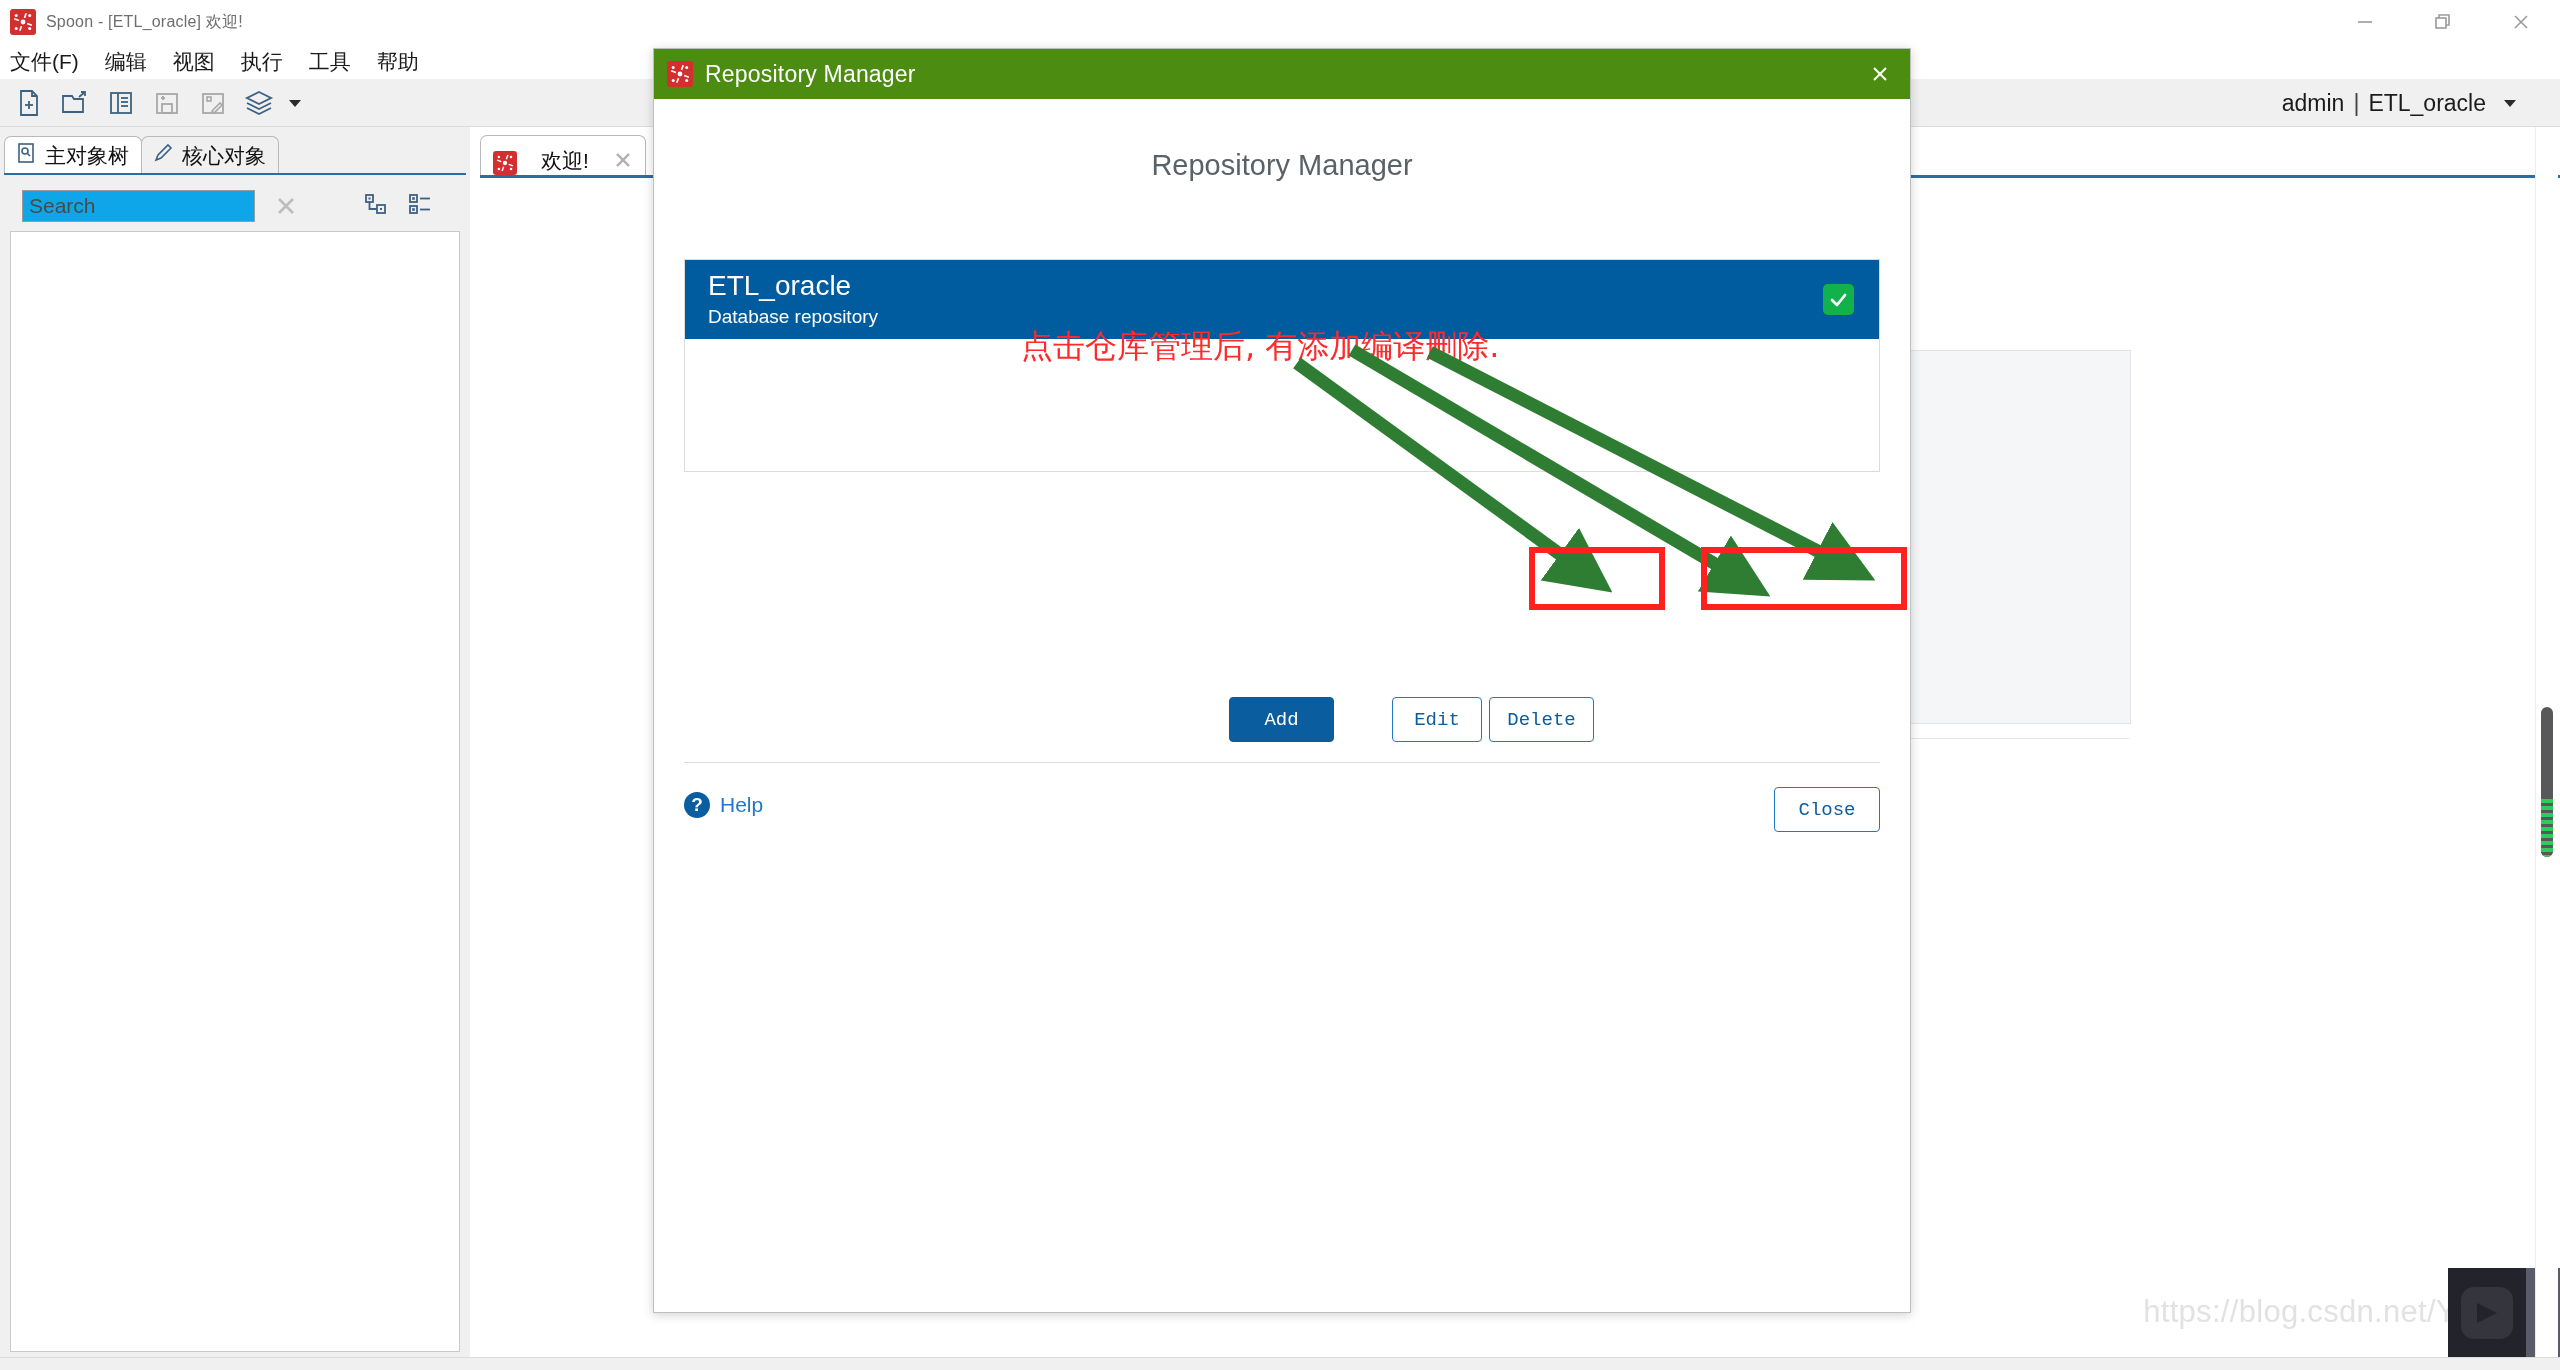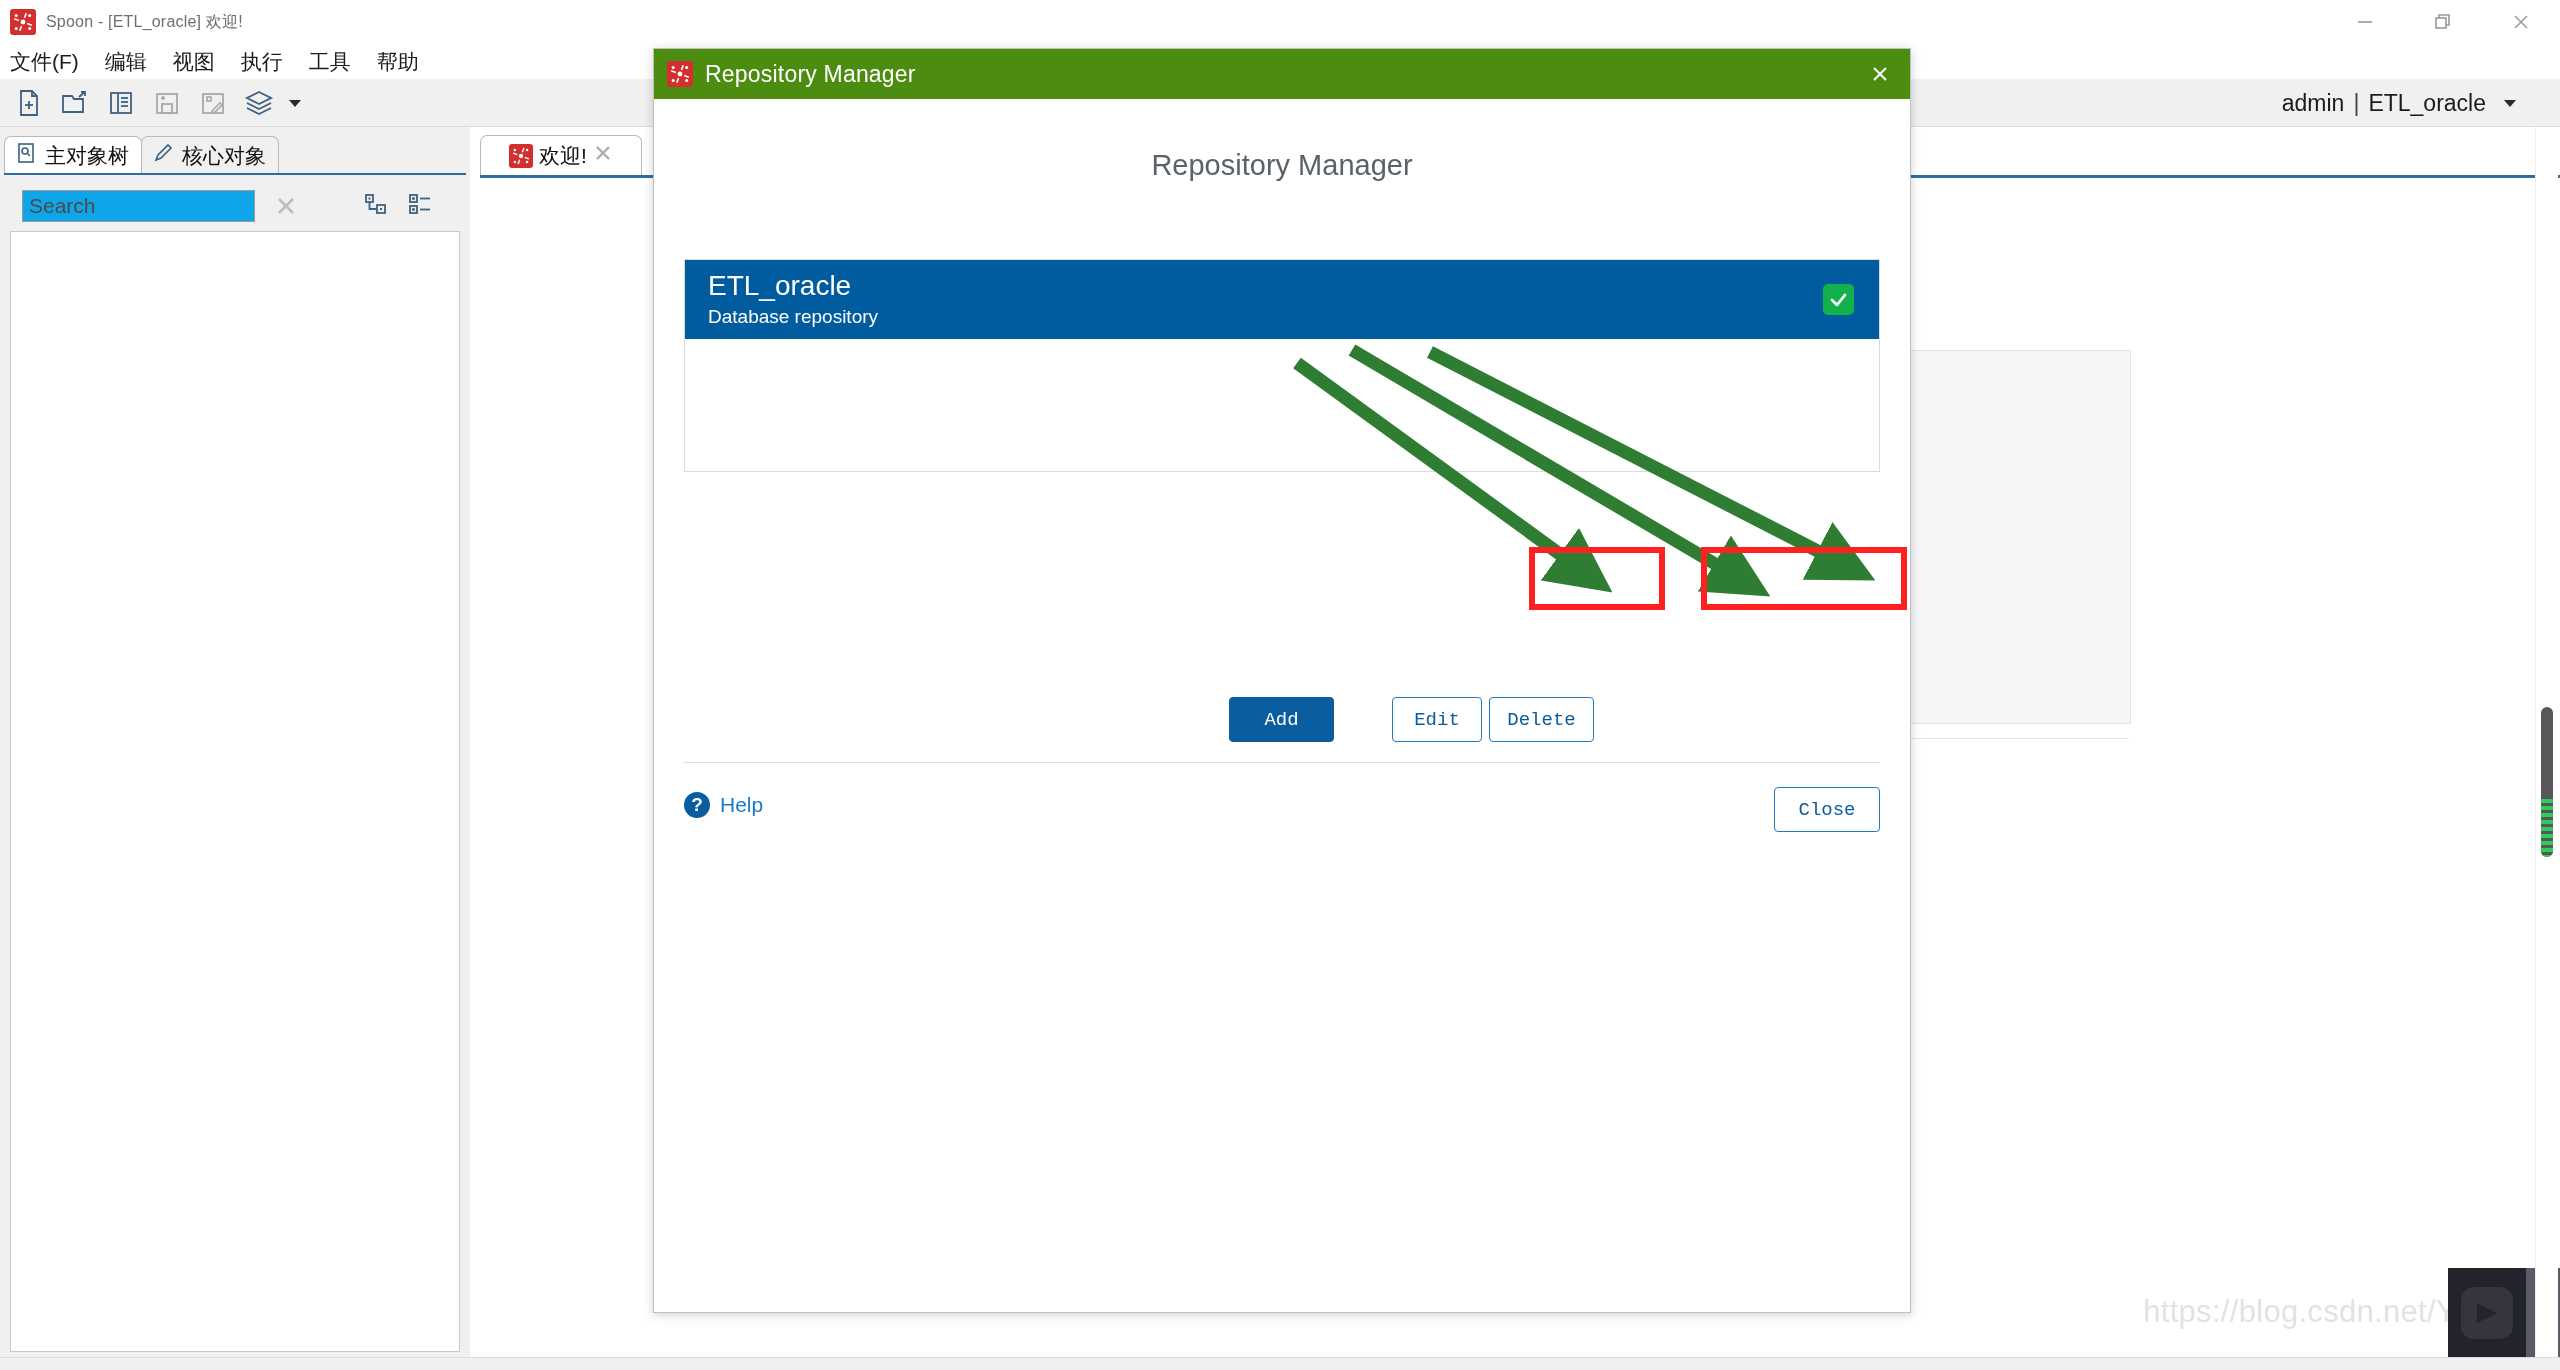--- a/index.html
+++ b/index.html
@@ -100,22 +100,22 @@
   }
 
   
   #main-area {
     position:absolute; left:476px; top:127px; right:0; bottom:12px; background:#ffffff;
   }
   #editor-tabbar {
     position:absolute; left:4px; top:4px; height:44px; display:flex; align-items:flex-end;
   }
   .editor-tab {
-    height:40px; display:flex; align-items:center; gap:6px;
-    padding:0 28px; box-sizing:border-box;
+    height:40px; display:flex; align-items:flex-end; gap:24px;
+    padding:0 12px; box-sizing:border-box;
     border:1px solid #b9b9b9; border-bottom:none; border-radius:7px 7px 0 0;
     background:#ffffff; font-size:21px; color:#111; white-space:nowrap;
   }
   .tab-logo { width:24px; height:24px; background:#d32f2f; border-radius:3px; position:relative; flex:none; }
   .tab-logo svg { position:absolute; left:3px; top:3px; }
   #editor-underline {
     position:absolute; left:4px; top:48px; right:0; height:3px; background:#2d6da3;
   }
   #welcome-canvas {
     position:absolute; left:0; top:51px; right:0; bottom:0; background:#ffffff; overflow:hidden;
@@ -551,20 +551,21 @@
     <div id="help-link">
       <span id="help-icon">?</span>
       <span id="help-text">Help</span>
     </div>
 
     <div id="btn-close" class="btn btn-outline">Close</div>
   </div>
 </div>
 
 <div id="annotations">
+  <div id="annot-text">点击仓库管理后, 有添加编译删除.</div>
 
   <svg width="2560" height="1370" style="position:absolute;left:0;top:0;">
     <defs>
       <marker id="arrowhead" markerWidth="5" markerHeight="5" refX="2.2" refY="2.5" orient="auto">
         <polygon points="0,0 5,2.5 0,5" fill="#2e7d32"></polygon>
       </marker>
     </defs>
     <line x1="1297" y1="363" x2="1583" y2="571" stroke="#2e7d32" stroke-width="13" marker-end="url(#arrowhead)"></line>
     <line x1="1352" y1="350" x2="1739" y2="578" stroke="#2e7d32" stroke-width="13" marker-end="url(#arrowhead)"></line>
     <line x1="1430" y1="352" x2="1843" y2="564" stroke="#2e7d32" stroke-width="13" marker-end="url(#arrowhead)"></line>

